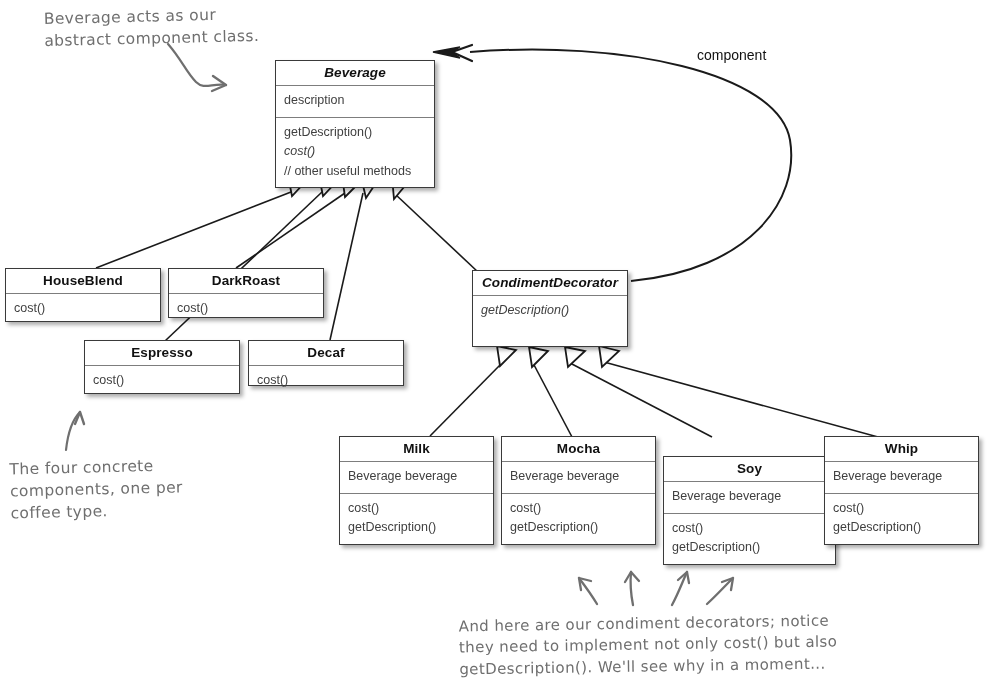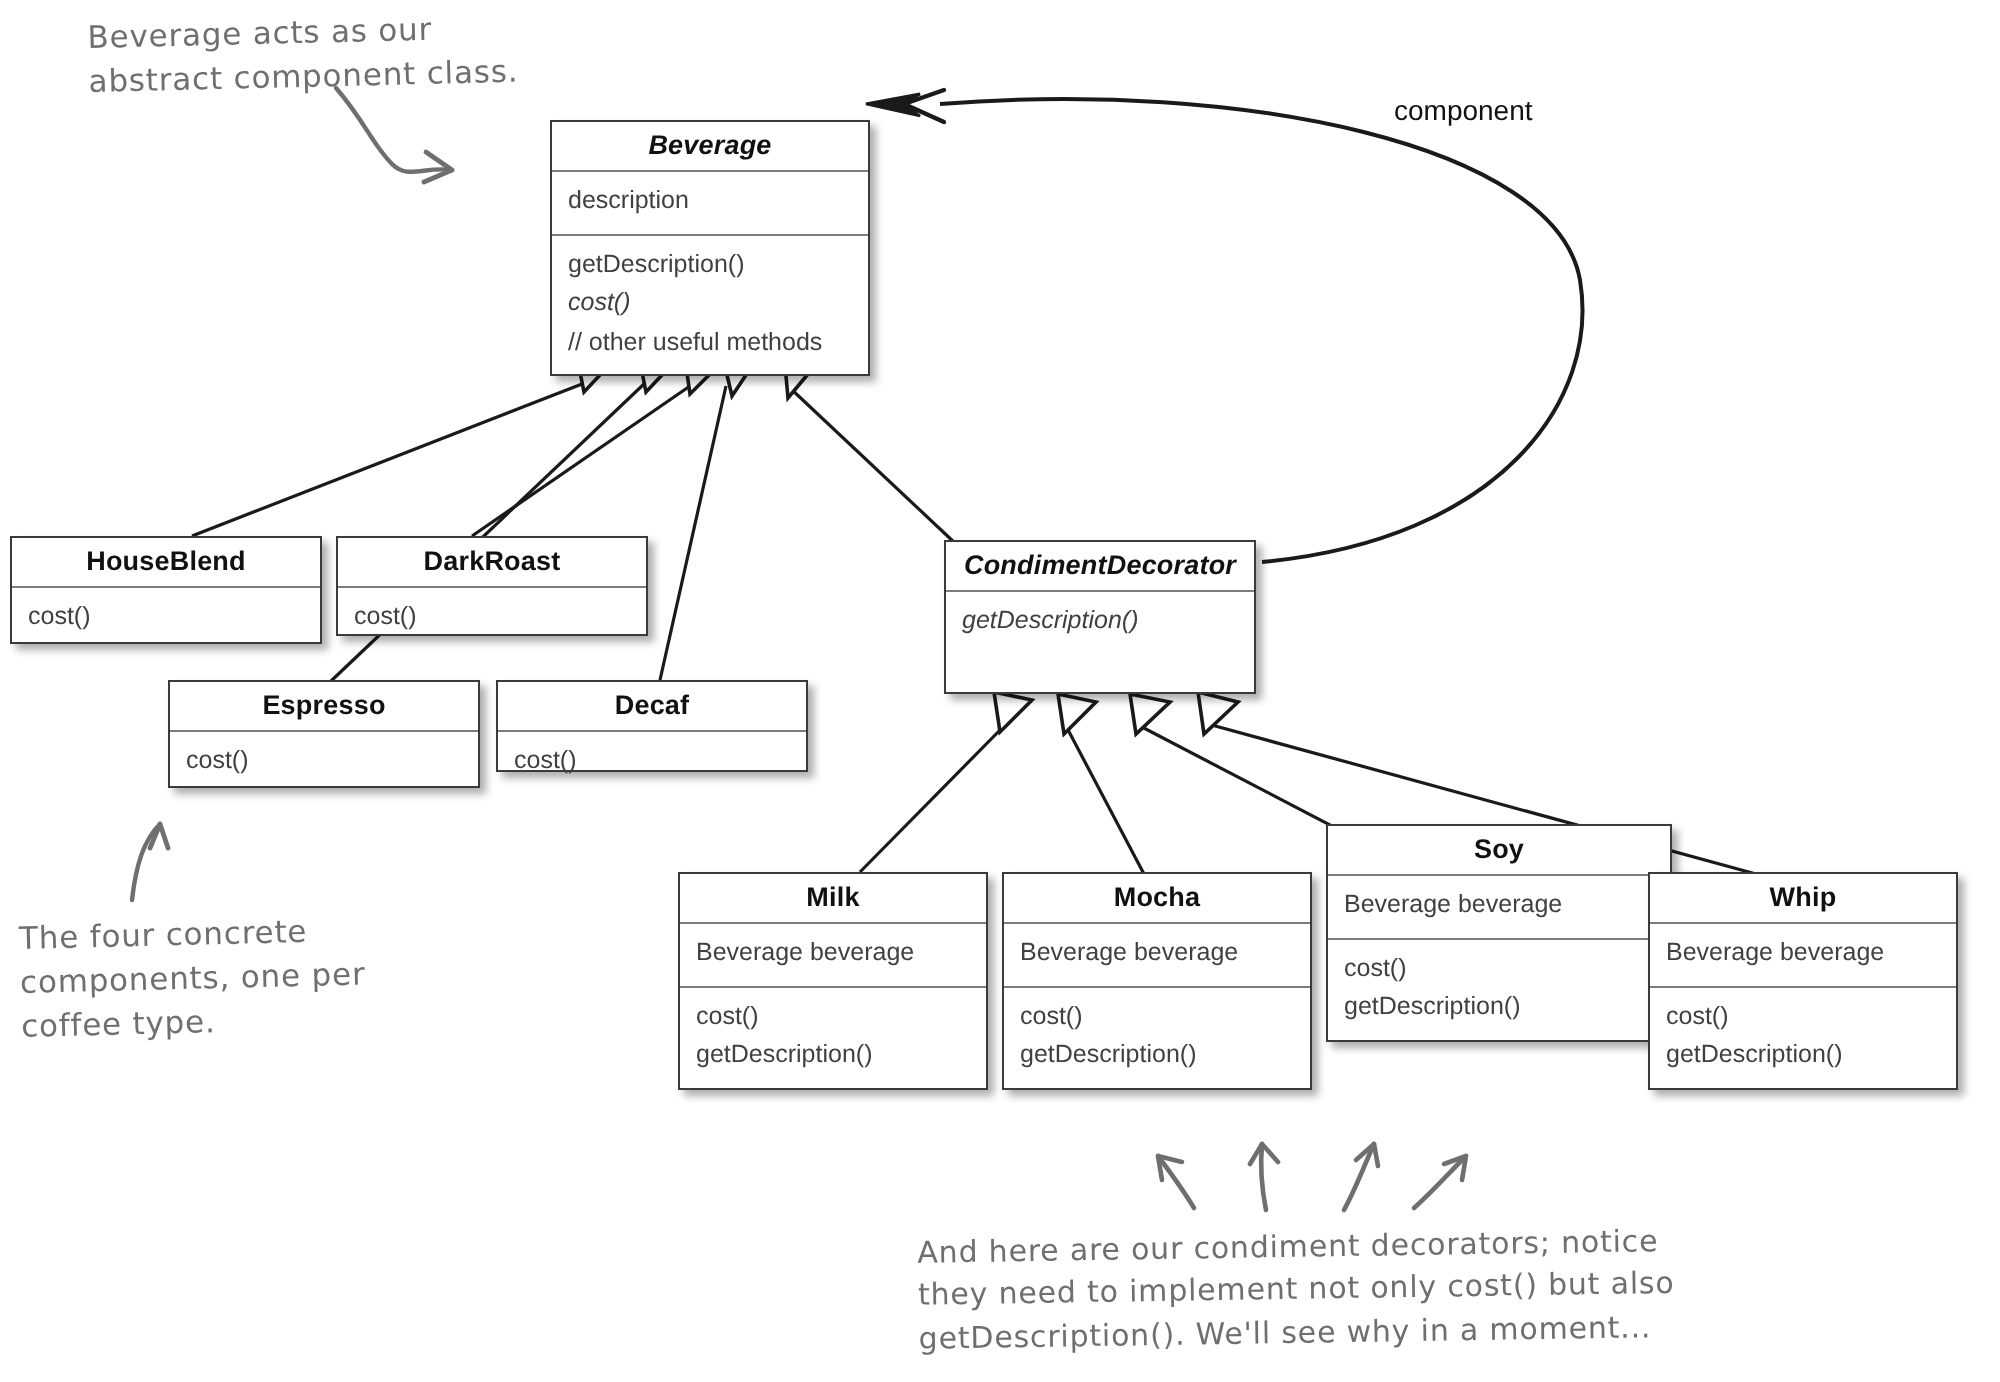--- a/index.html
+++ b/index.html
@@ -174,21 +174,21 @@
     <div class="uml-title">Mocha</div>
     <div class="uml-compartment">
       <div class="uml-line">Beverage beverage</div>
     </div>
     <div class="uml-compartment last">
       <div class="uml-line">cost()</div>
       <div class="uml-line">getDescription()</div>
     </div>
   </div>
 
-  <div class="uml-box" style="left:663px;top:412px;width:173px;height:109px;">
+  <div class="uml-box" style="left:663px;top:456px;width:173px;height:109px;">
     <div class="uml-title">Soy</div>
     <div class="uml-compartment">
       <div class="uml-line">Beverage beverage</div>
     </div>
     <div class="uml-compartment last">
       <div class="uml-line">cost()</div>
       <div class="uml-line">getDescription()</div>
     </div>
   </div>
 

